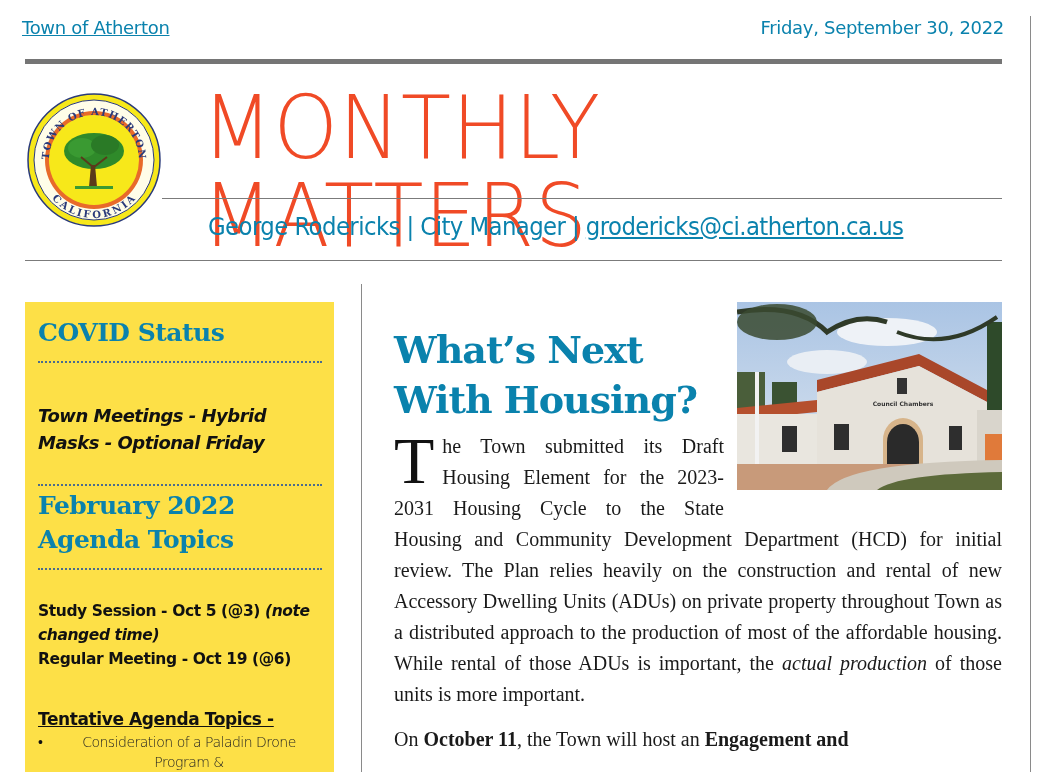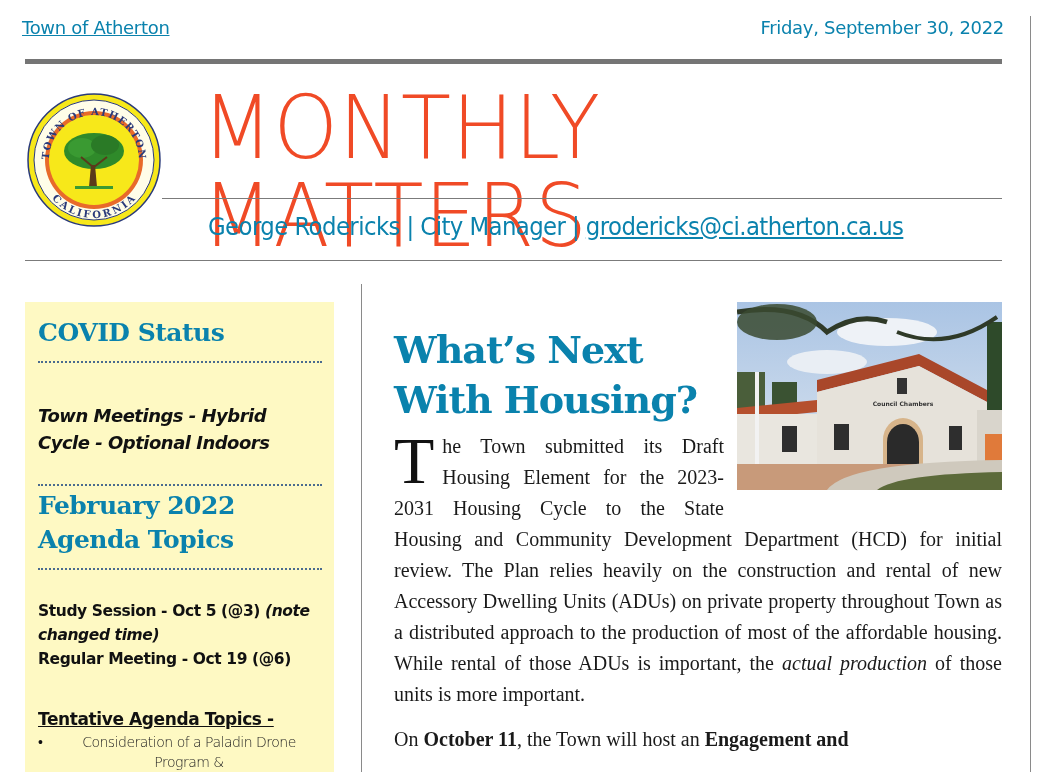--- a/index.html
+++ b/index.html
@@ -13,21 +13,21 @@
     .top-thick-rule { position: absolute; left: 25px; top: 59px; width: 977px; height: 5px; background: #757575; }
 
     .logo { position: absolute; left: 27px; top: 93px; width: 134px; height: 134px; }
 
     .masthead-title { position: absolute; left: 202px; top: 84px; font-size: 88px; font-weight: 100; color: #f04a26; font-family: "DejaVu Sans", sans-serif; letter-spacing: 1px; transform: scaleX(0.93); transform-origin: left top; -webkit-text-stroke: 0px; font-stretch: condensed; line-height: 1; }
     .masthead-rule-top { position: absolute; left: 162px; top: 198px; width: 840px; height: 1px; background: #7b7b7b; }
     .byline { position: absolute; left: 208px; top: 213px; font-size: 24px; color: #0a82ad; font-family: "DejaVu Sans", sans-serif; letter-spacing: -0.6px; white-space: nowrap; transform: scaleX(0.95); transform-origin: left top; }
     .byline .email { text-decoration: underline; }
     .masthead-rule-bottom { position: absolute; left: 25px; top: 260px; width: 977px; height: 1px; background: #7b7b7b; }
 
-    .sidebar { position: absolute; left: 25px; top: 302px; width: 309px; height: 470px; background: #fef9c3; padding: 14px 12px 0 13px; }
+    .sidebar { position: absolute; left: 25px; top: 302px; width: 309px; height: 470px; background: #fde047; padding: 14px 12px 0 13px; }
     .sb-heading { font-family: "DejaVu Serif", serif; font-weight: bold; color: #0a82ad; font-size: 25px; line-height: 34px; letter-spacing: -0.5px; }
     .sb-dots { border-top: 2px dotted #4a6b8f; margin-top: 11px; width: 284px; }
     .sb-status { font-family: "DejaVu Sans", sans-serif; font-weight: bold; font-style: italic; font-size: 18px; line-height: 27px; color: #111; letter-spacing: -0.5px; margin-top: 39px; }
     .sb-dots2 { margin-top: 28px; }
     .sb-heading2 { margin-top: 3px; }
     .sb-meetings { font-family: "DejaVu Sans", sans-serif; font-weight: bold; font-size: 15.5px; line-height: 24px; color: #111; letter-spacing: -0.4px; margin-top: 29px; }
     .sb-meetings .note { font-style: italic; }
     .sb-tentative { font-family: "DejaVu Sans", sans-serif; font-weight: bold; font-size: 17px; color: #111; text-decoration: underline; letter-spacing: -0.4px; margin-top: 36px; line-height: 24px; }
     .sb-list { list-style: none; margin-top: 1px; }
     .sb-list li { position: relative; padding-left: 18px; font-family: "DejaVu Sans", sans-serif; font-size: 14px; line-height: 20px; color: #222; letter-spacing: -0.5px; font-weight: 300; text-align: center; }
@@ -86,21 +86,21 @@
 <div class="byline">
   <span>George Rodericks</span><span> | </span><span>City Manager</span><span> | </span><a class="email">grodericks@ci.atherton.ca.us</a>
 </div>
 <div class="masthead-rule-bottom"></div>
 
 <aside class="sidebar">
   <h2 class="sb-heading">COVID Status</h2>
   <div class="sb-dots"></div>
   <div class="sb-status">
     <div>Town Meetings - Hybrid</div>
-    <div>Cycle - Optional Indoors</div>
+    <div>Masks - Optional Friday</div>
   </div>
   <div class="sb-dots sb-dots2"></div>
   <h2 class="sb-heading sb-heading2">
     <div>February 2022</div>
     <div>Agenda Topics</div>
   </h2>
   <div class="sb-dots"></div>
   <div class="sb-meetings">
     <div><span>Study Session - Oct 5 (@3) </span><span class="note">(note changed time)</span></div>
     <div>Regular Meeting - Oct 19 (@6)</div>

